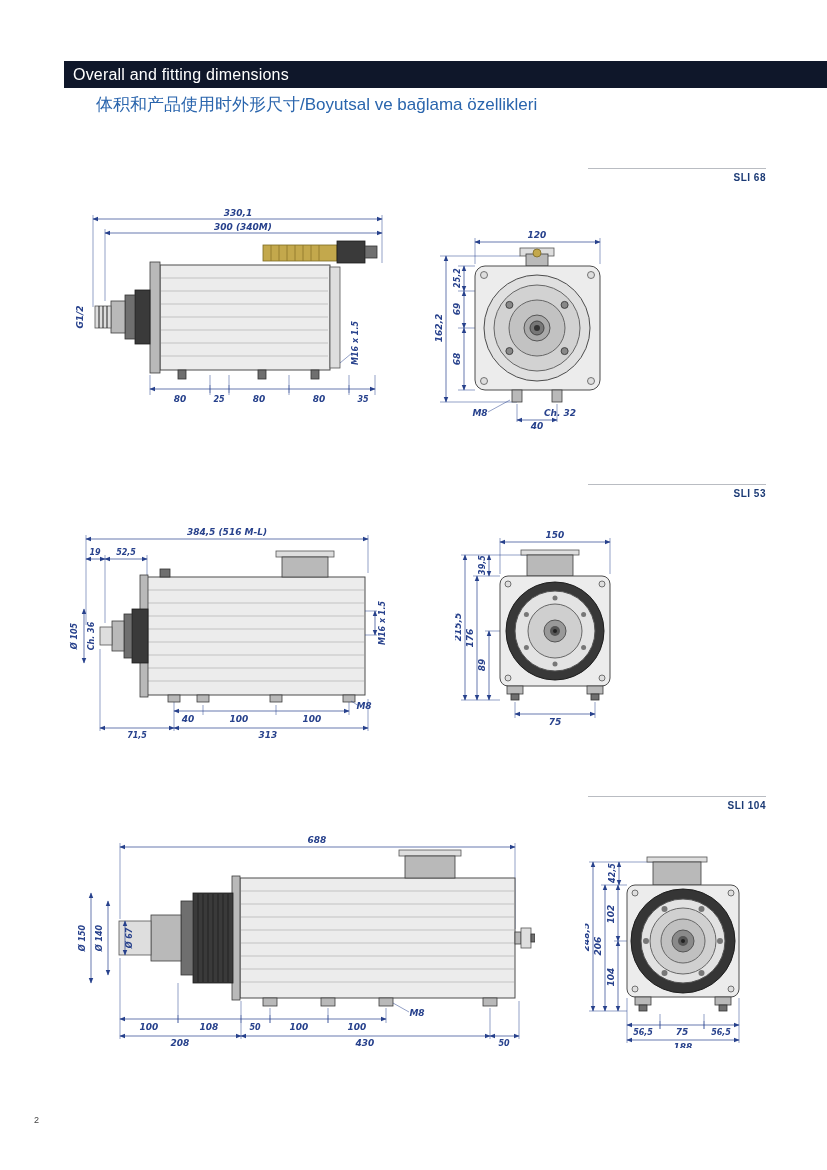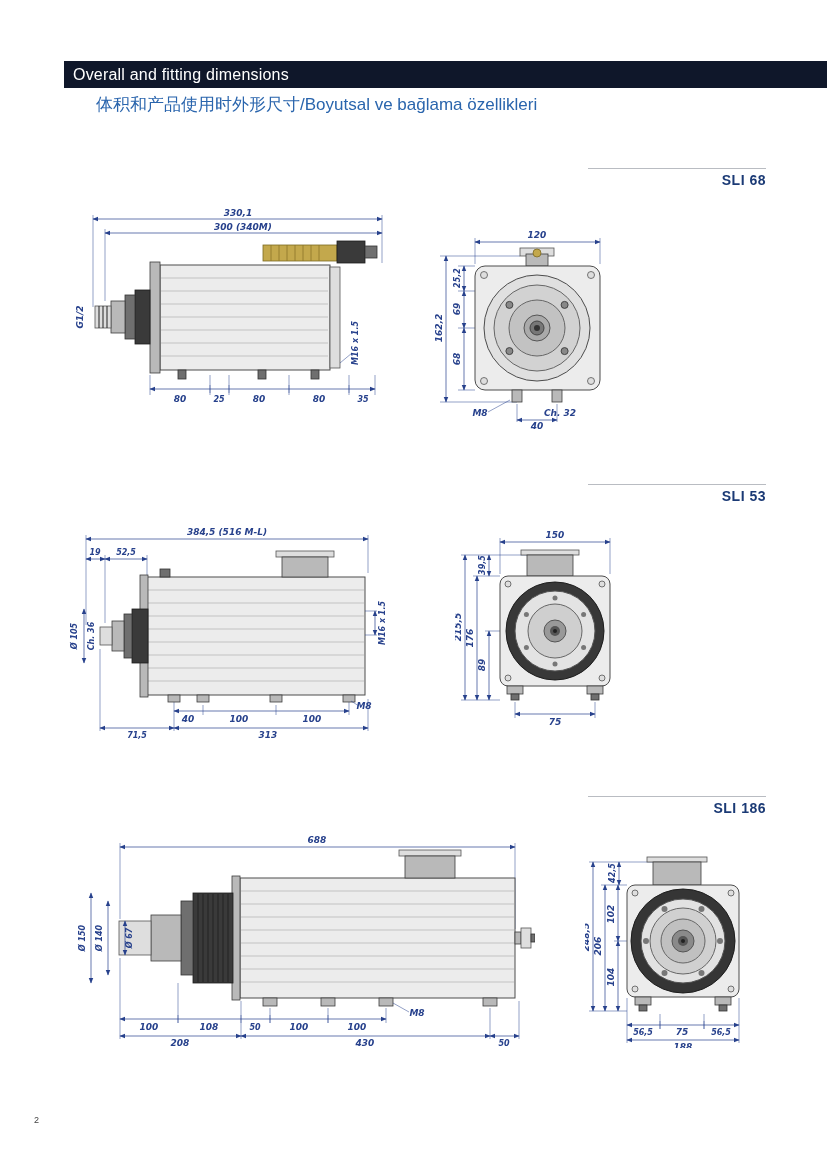--- a/index.html
+++ b/index.html
@@ -14,21 +14,21 @@
     background:#0f172a; color:#fff; font-size:16px; line-height:27px;
     padding-left:9px; letter-spacing:0.2px;
   }
   .subtitle {
     position:absolute; left:64px; top:93px; width:720px;
     color:#2a65ad; font-size:17px;margin-left:32px;
   }
   .model-label {
     position:absolute; left:588px; width:178px;
     border-top:1.5px solid #b9bcc2; text-align:right;
-    color:#1b3a75; font-weight:bold; font-size:14px; padding-top:3px;
+    color:#1b3a75; font-weight:bold; font-size:10px; padding-top:3px;
     letter-spacing:0.5px;
   }
   .page-num {
     position:absolute; left:34px; top:1115px; font-size:9px; color:#444;
   }
   
   .dl  { stroke:#27418c; stroke-width:0.7; fill:none; }
   .ext { stroke:#27418c; stroke-width:0.5; fill:none; }
   text.d { fill:#27418c; font-family:"DejaVu Sans",sans-serif; font-style:italic;
            font-weight:bold; font-size:9px; text-anchor:middle; }
@@ -61,21 +61,21 @@
 
   <div class="subtitle">体积和产品使用时外形尺寸/Boyutsal ve bağlama özellikleri</div>
 
   <div class="model-label" style="top:168px">
     <span>SLI 68</span>
   </div>
   <div class="model-label" style="top:484px">
     <span>SLI 53</span>
   </div>
   <div class="model-label" style="top:796px">
-    <span>SLI 186</span>
+    <span>SLI 104</span>
   </div>
 
   <svg class="abs" style="left:75px; top:205px" width="330" height="215" viewBox="0 0 330 215">
 
     <g>
       <line class="ext" x1="18" y1="10" x2="18" y2="102"></line>
       <line class="ext" x1="307" y1="10" x2="307" y2="58"></line>
       <line class="ext" x1="30" y1="24" x2="30" y2="96"></line>
       <line class="ext" x1="75" y1="170" x2="75" y2="190"></line>
       <line class="ext" x1="135" y1="170" x2="135" y2="190"></line>

